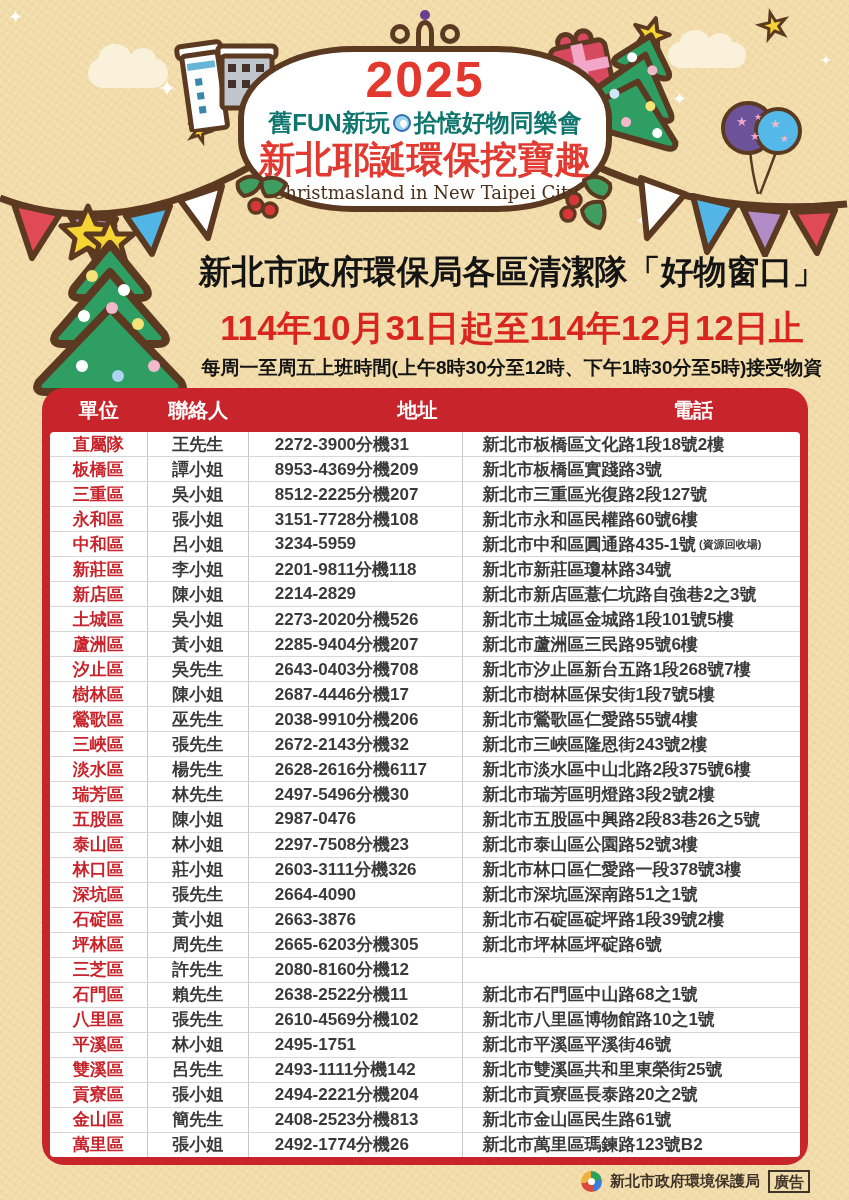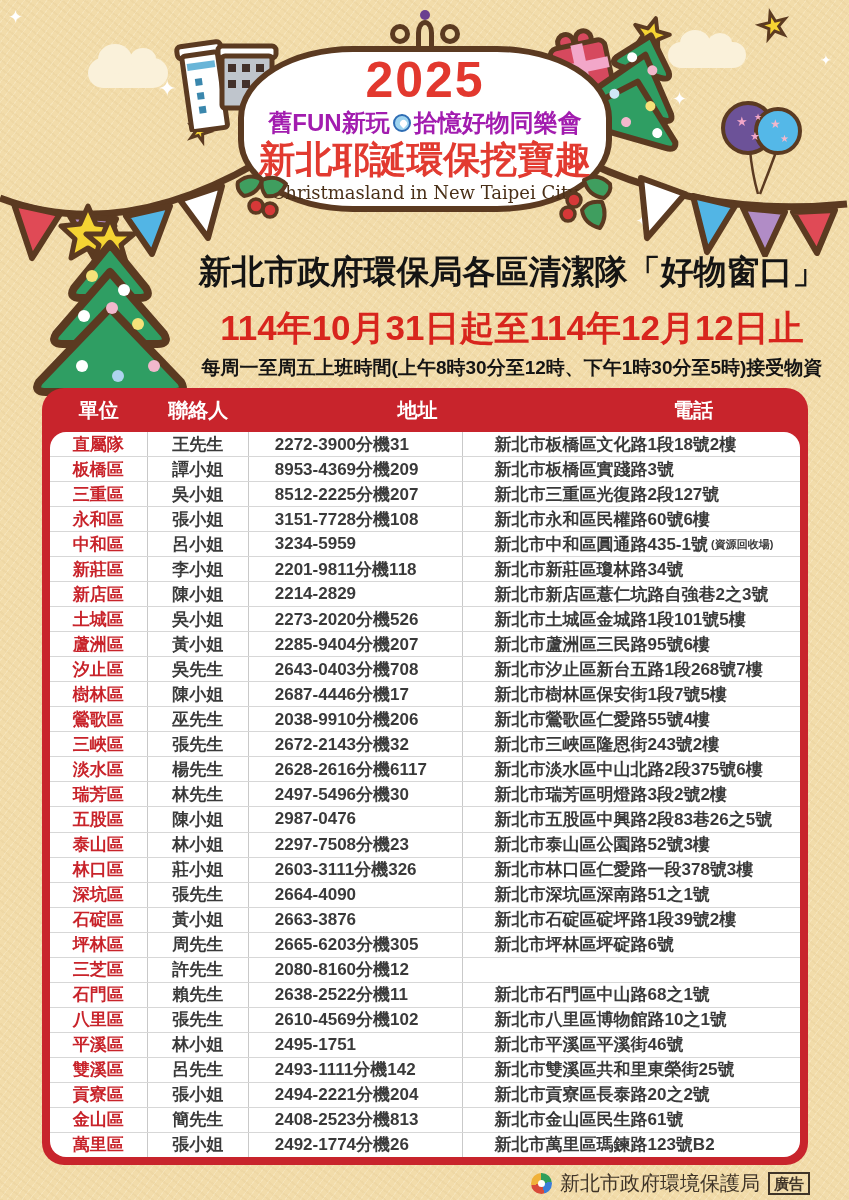--- a/index.html
+++ b/index.html
@@ -25,21 +25,21 @@
   .star-txt { position:absolute; color:#f5d433; -webkit-text-stroke:3px #5b3a21; font-size:30px; line-height:1; }
 
   .deco-svg { position:absolute; }
 
   
   .bubble { position:absolute; left:238px; top:46px; width:374px; height:166px;
     background:#fff; border:6px solid #5b3a21; border-radius:115px / 72px;
     display:flex; flex-direction:column; align-items:center; justify-content:center; z-index:5; }
   .bubble .year { font-size:50px; font-weight:bold; color:#e2382e; letter-spacing:2px; line-height:1.0; }
   .bubble .sub { display:flex; align-items:center; gap:3px; margin-top:2px;
-    font-size:24px; font-weight:bold; color:#a21caf; white-space:nowrap; }
+    font-size:24px; font-weight:bold; color:#0f766e; white-space:nowrap; }
   .drop-icon { display:inline-block; width:18px; height:18px; border-radius:50%;
     background:#9fd4ef; border:2px solid #2e6db4; position:relative; }
   .drop-icon::after { content:""; position:absolute; left:5px; top:4px; width:7px; height:7px;
     background:#fff; border-radius:50% 50% 50% 0; transform:rotate(-45deg); }
   .bubble .main-title { font-size:37px; font-weight:bold; color:#e23a30; white-space:nowrap; line-height:1.15; }
   .bubble .en { font-family:"DejaVu Serif", serif; font-size:18px; color:#4a3018; margin-top:1px; }
 
   .crown { position:absolute; left:386px; top:8px; width:78px; height:44px; z-index:6; }
   .crown .dome { position:absolute; left:30px; top:12px; width:18px; height:26px;
     background:#f2dcaa; border:5px solid #5b3a21; border-bottom:none; border-radius:50% 50% 0 0; }
@@ -52,41 +52,41 @@
   .intro { position:absolute; left:188px; top:250px; width:648px; text-align:center; z-index:4; }
   .intro .t1 { font-size:33px; font-weight:bold; color:#141414; white-space:nowrap; }
   .intro .t2 { font-size:35px; font-weight:bold; color:#d8251d; margin-top:10px; white-space:nowrap; }
   .intro .t3 { font-size:19px; font-weight:bold; color:#141414; margin-top:3px; white-space:nowrap; }
 
   
   .table { position:absolute; left:42px; top:388px; width:766px; height:777px;
     background:#c8242c; border-radius:22px; padding:0 8px 8px 8px; z-index:6; }
   .thead { height:44px; display:flex; align-items:center; color:#fff; font-size:20px; font-weight:bold; }
   .thead .hcell { text-align:center; }
-  .tbody { background:#fff; border-radius:16px; height:725px; display:flex; flex-direction:column; overflow:hidden; }
+  .tbody { background:#fff; border-radius:4px; height:725px; display:flex; flex-direction:column; overflow:hidden; }
   .trow { flex:1; display:flex; border-bottom:1px solid #d7d7d7; }
   .trow:last-child { border-bottom:none; }
   .cell { display:flex; align-items:center; font-size:17px; font-weight:bold; color:#3a3a3a;
     border-right:1px solid #c9c9c9; overflow:hidden; white-space:nowrap; }
   .c-unit   { width:13%;  justify-content:center; color:#c8232a; }
   .c-contact{ width:13.5%; justify-content:center; }
   .c-phone  { width:28.5%; padding-left:26px; }
-  .c-address{ width:45%;  padding-left:32px; border-right:none; }
+  .c-address{ width:45%;  padding-left:20px; border-right:none; }
   .hcell.h-unit{ width:13%; } .hcell.h-contact{ width:13.5%; }
   .hcell.h-phone{ width:28.5%; } .hcell.h-address{ width:45%; }
   .note { font-size:11px; font-weight:bold; color:#3a3a3a; margin-left:3px; }
 
   
   .footer { position:absolute; left:0; top:1170px; width:810px; display:flex;
     justify-content:flex-end; align-items:center; gap:8px; z-index:5; }
   .gov-logo { width:21px; height:21px; border-radius:50%; position:relative;
     background:conic-gradient(#2e9e5b 0 22%, #3b7dd8 22% 45%, #d84a3a 45% 72%, #f0b13a 72% 100%); }
   .gov-logo::after { content:""; position:absolute; left:7px; top:7px; width:7px; height:7px;
     background:#fff; border-radius:50%; }
-  .agency { font-size:20px; font-weight:normal; color:#3f3428; }
+  .agency { font-size:15px; font-weight:bold; color:#3f3428; }
   .ad-box { font-size:15px; font-weight:bold; color:#3f3428; border:2px solid #3f3428;
     padding:0 4px; line-height:19px; }
 </style>
 </head>
 <body>
 
 <div class="poster">
 
   <div class="cloud c1"></div>
   <div class="cloud c2"></div>

